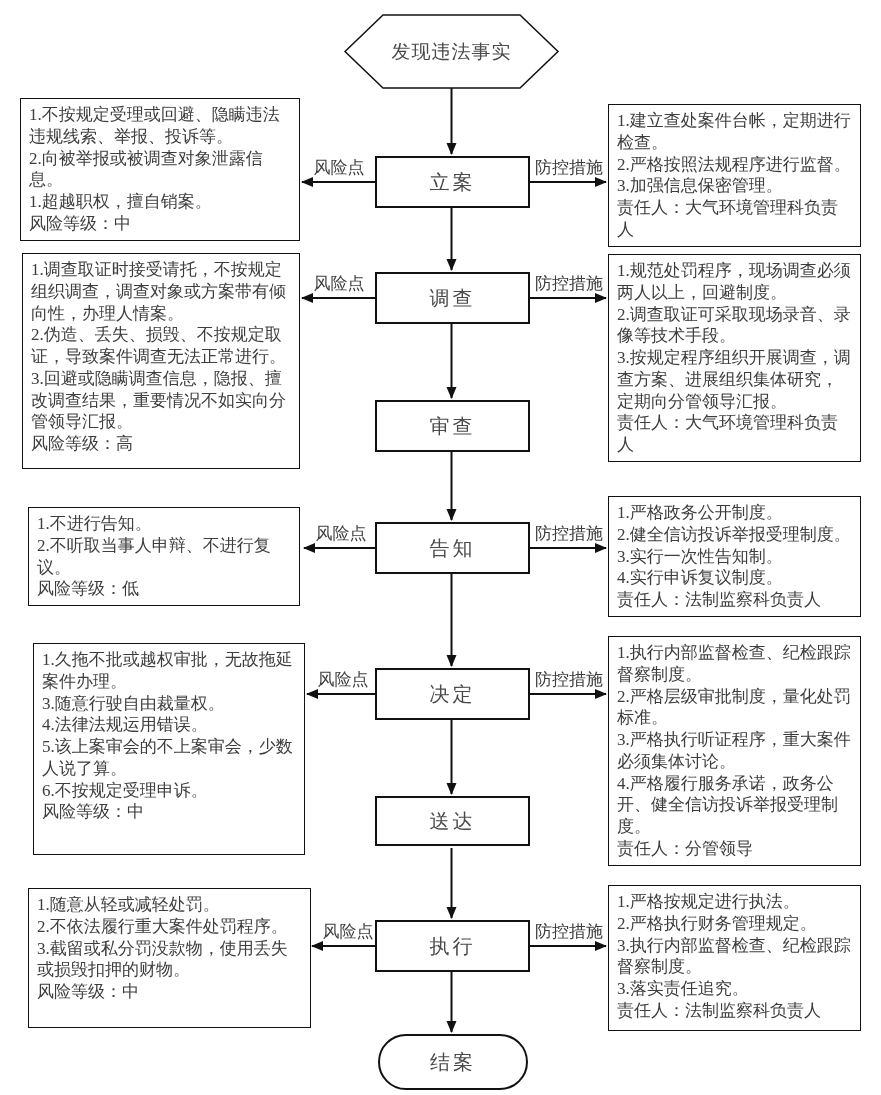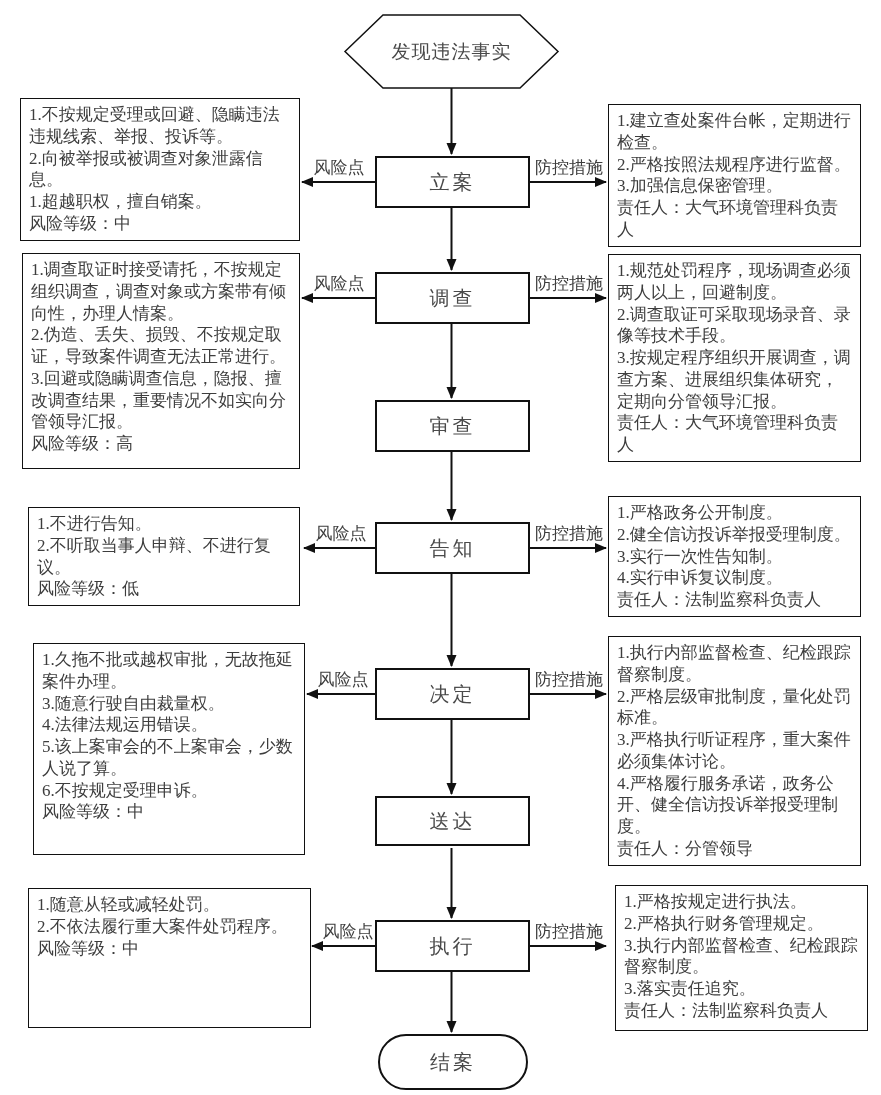--- a/index.html
+++ b/index.html
@@ -116,20 +116,21 @@
     <div class="item">1.久拖不批或越权审批，无故拖延案件办理。</div>
     <div class="item">3.随意行驶自由裁量权。</div>
     <div class="item">4.法律法规运用错误。</div>
     <div class="item">5.该上案审会的不上案审会，少数人说了算。</div>
     <div class="item">6.不按规定受理申诉。</div>
     <div class="item">风险等级：中</div>
   </div>
   <div class="txtbox" style="left:28px;top:888px;width:283px;min-height:140px;">
     <div class="item">1.随意从轻或减轻处罚。</div>
     <div class="item">2.不依法履行重大案件处罚程序。</div>
+    <div class="item">3.截留或私分罚没款物，使用丢失或损毁扣押的财物。</div>
     <div class="item">风险等级：中</div>
   </div>
 
   <div class="txtbox" style="left:608px;top:104px;width:253px;min-height:118px;">
     <div class="item">1.建立查处案件台帐，定期进行检查。</div>
     <div class="item">2.严格按照法规程序进行监督。</div>
     <div class="item">3.加强信息保密管理。</div>
     <div class="item">责任人：大气环境管理科负责人</div>
   </div>
   <div class="txtbox" style="left:608px;top:254px;width:253px;min-height:200px;">
@@ -145,21 +146,21 @@
     <div class="item">4.实行申诉复议制度。</div>
     <div class="item">责任人：法制监察科负责人</div>
   </div>
   <div class="txtbox" style="left:608px;top:636px;width:253px;min-height:218px;">
     <div class="item">1.执行内部监督检查、纪检跟踪督察制度。</div>
     <div class="item">2.严格层级审批制度，量化处罚标准。</div>
     <div class="item">3.严格执行听证程序，重大案件必须集体讨论。</div>
     <div class="item">4.严格履行服务承诺，政务公开、健全信访投诉举报受理制度。</div>
     <div class="item">责任人：分管领导</div>
   </div>
-  <div class="txtbox" style="left:608px;top:885px;width:253px;min-height:146px;margin-left:7px;">
+  <div class="txtbox" style="left:608px;top:885px;width:253px;min-height:146px;">
     <div class="item">1.严格按规定进行执法。</div>
     <div class="item">2.严格执行财务管理规定。</div>
     <div class="item">3.执行内部监督检查、纪检跟踪督察制度。</div>
     <div class="item">3.落实责任追究。</div>
     <div class="item">责任人：法制监察科负责人</div>
   </div>
 
 </div>
 
 </body></html>

